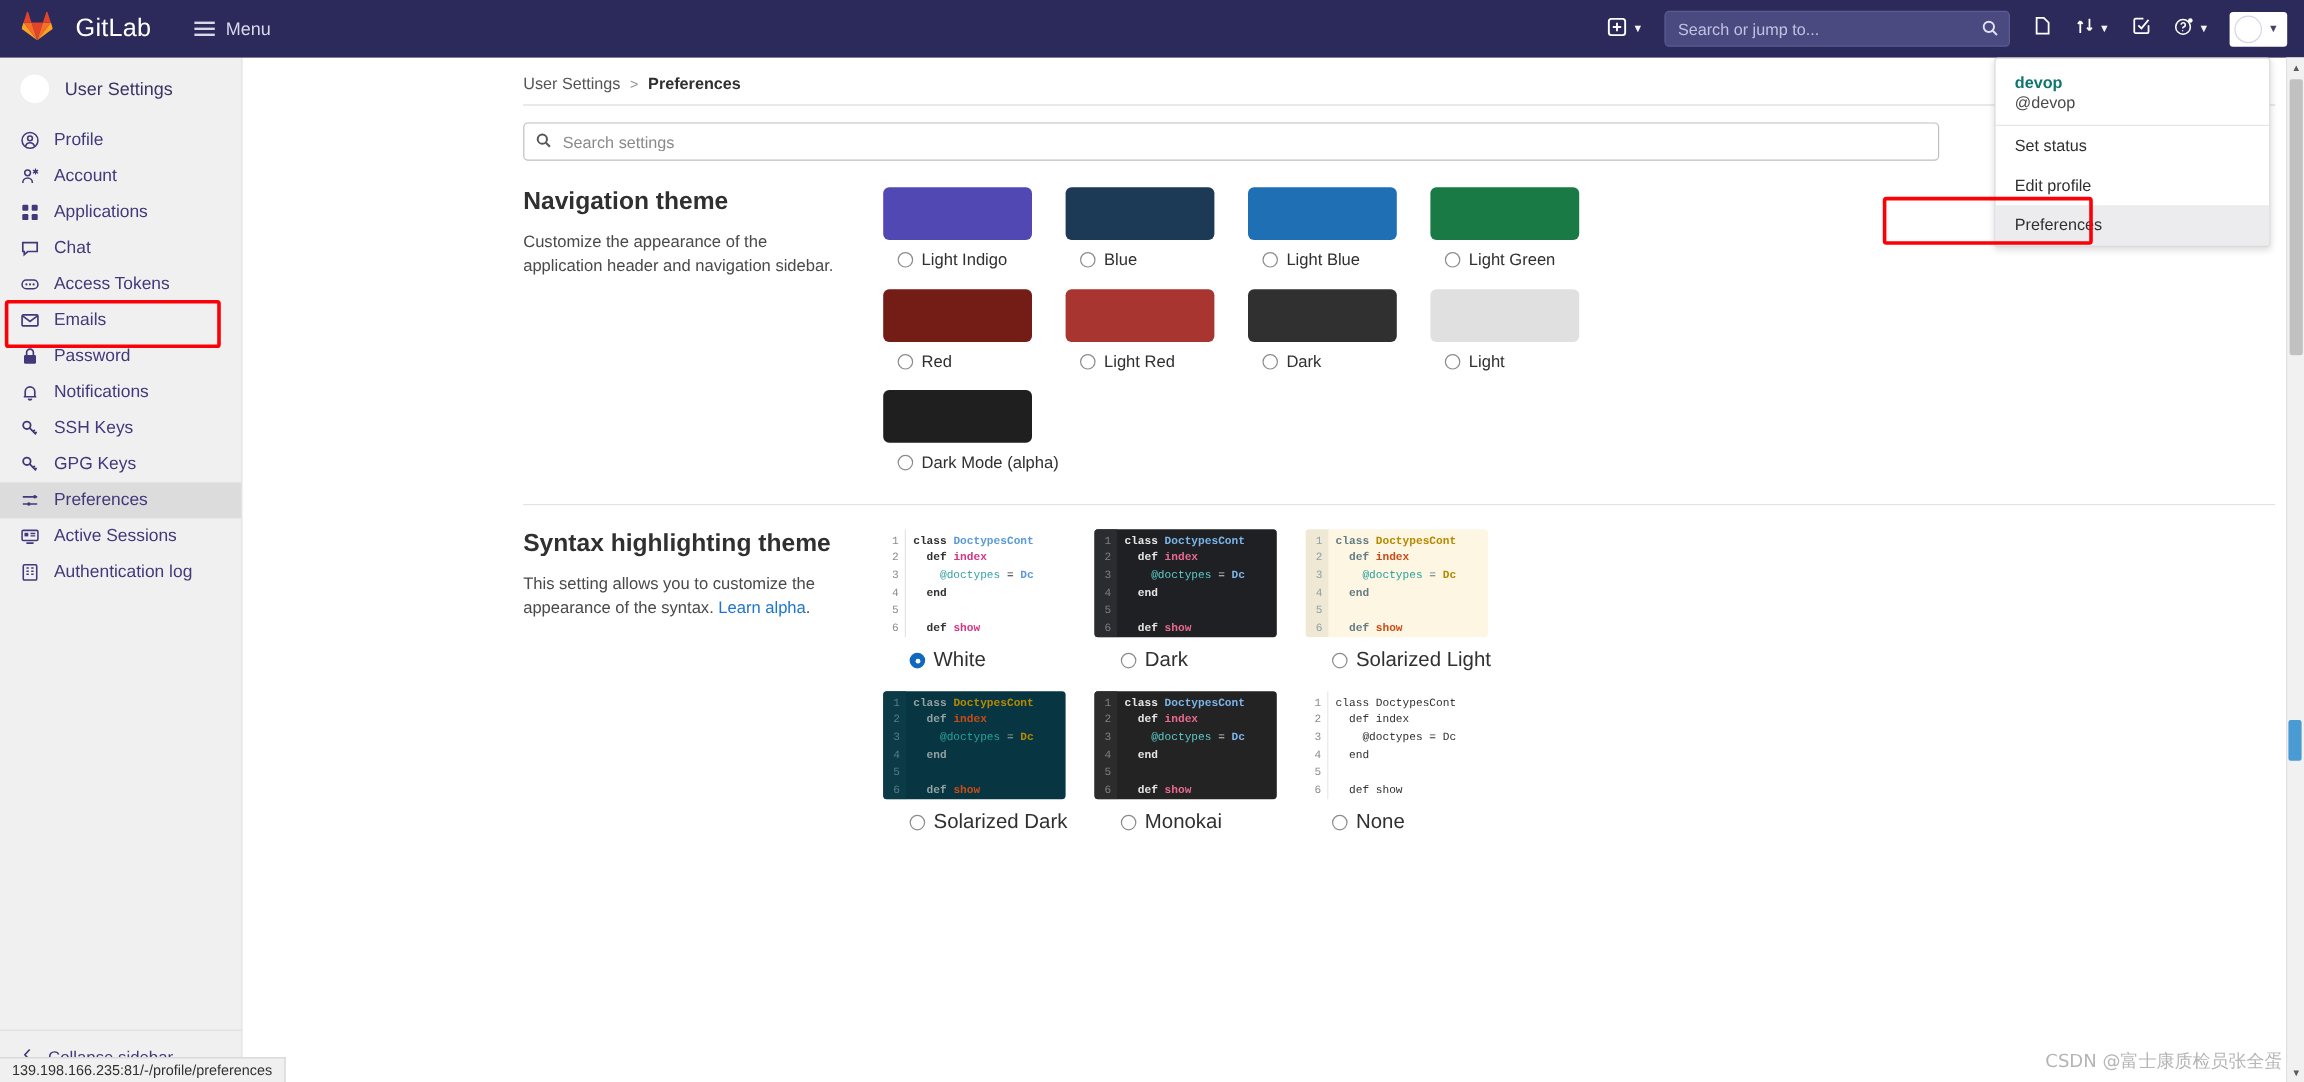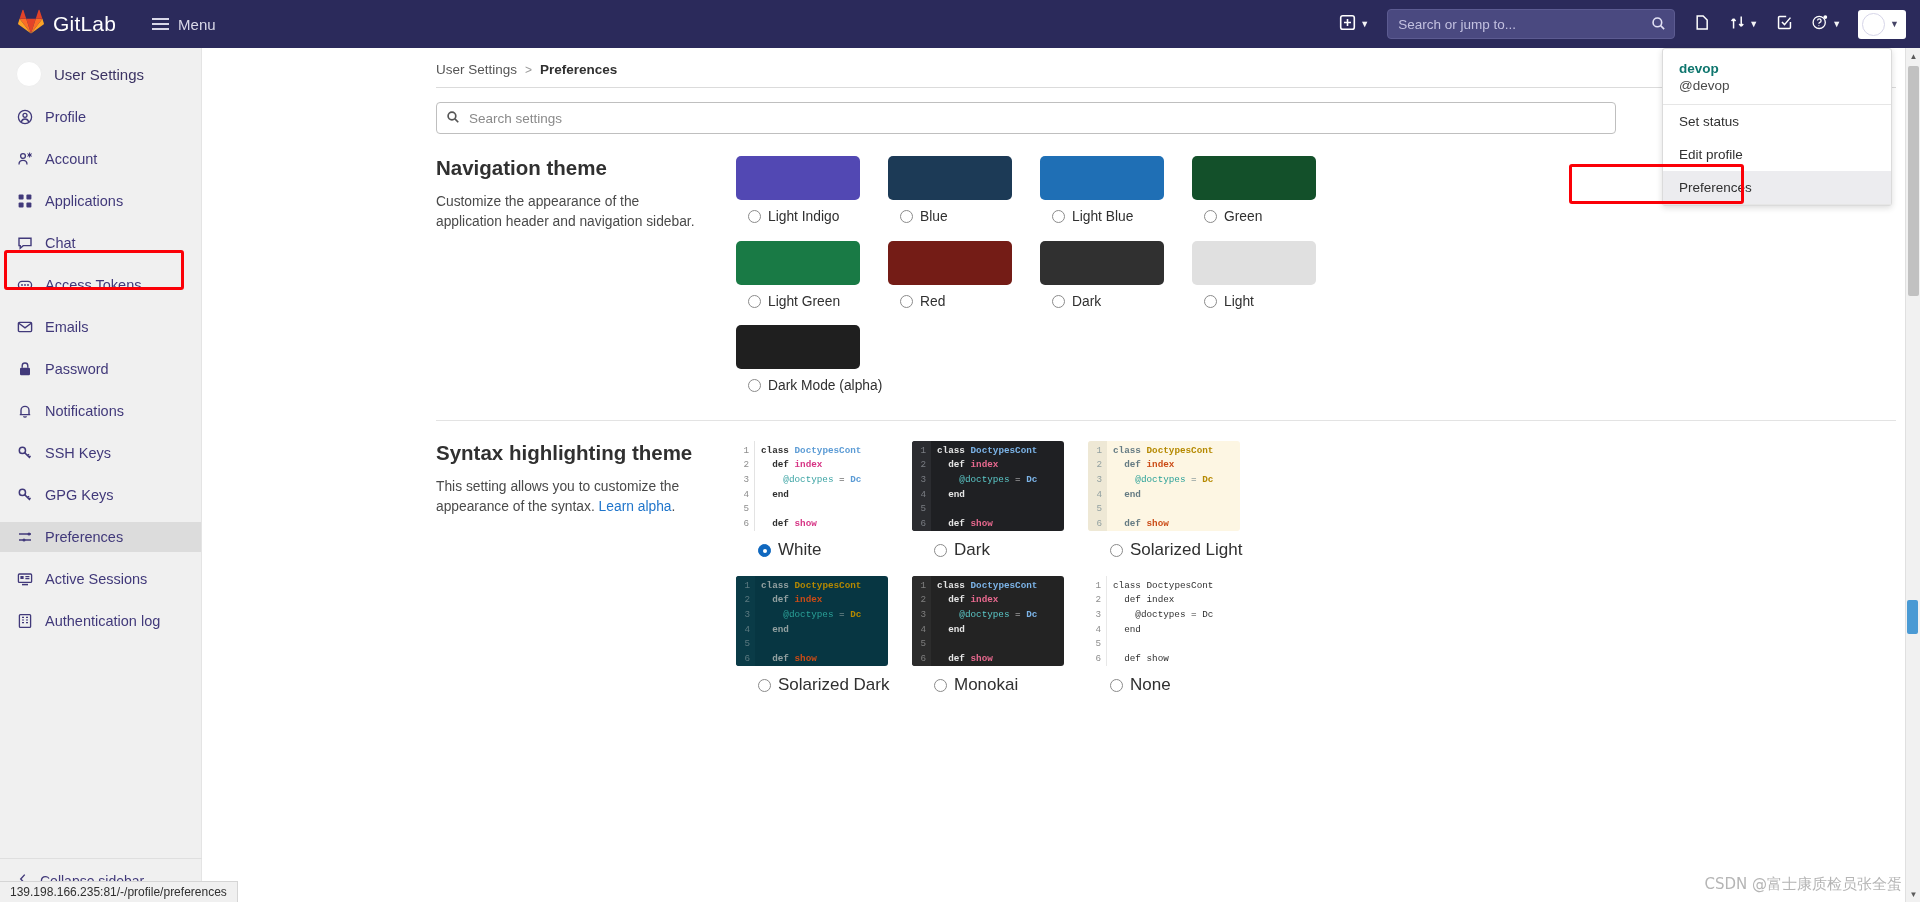--- a/index.html
+++ b/index.html
@@ -12,21 +12,21 @@
 
   
   .navbar {
     position: absolute; top: 0; left: 0; width: 1920px; height: 48px;
     background: #2b2a5b; display: flex; align-items: center;
     z-index: 40;
   }
   .nav-brand { display: flex; align-items: center; margin-left: 18px; }
   .gl-logo { width: 26px; height: 26px; }
   .brand-text {
-    color: #fff; font-size: 21px; margin-left: 9px; font-weight: 400;
+    color: #fff; font-size: 21px; margin-left: 19px; font-weight: 400;
     letter-spacing: .2px;
   }
   .menu-btn {
     display: flex; align-items: center; gap: 9px;
     margin-left: 28px; color: #d9d8e8; font-size: 15px; cursor: pointer;
     padding: 6px 8px; border-radius: 4px;
   }
   .hamb { display: inline-flex; flex-direction: column; gap: 3px; }
   .hamb i { display: block; width: 17px; height: 2px; background: #d9d8e8; }
 
@@ -81,21 +81,21 @@
     border: 1px solid #eee;
   }
   .side-head-title { font-size: 15px; color: #3b3363; font-weight: 400; }
   .side-list { margin-top: 2px; }
   .side-item {
     display: flex; align-items: center; gap: 12px;
     height: 30px; padding: 0 14px 0 16px;
     color: #41397a; font-size: 14.5px; cursor: pointer;
     position: relative; margin-bottom: 0;
   }
-  .side-item + .side-item { margin-top: 12px; }
+  .side-item + .side-item { margin-top: 0; }
   .side-item.active { background: #dcdcdc; }
   .side-item .ico {
     width: 17px; height: 17px; display: inline-flex;
     align-items: center; justify-content: center; flex: 0 0 17px;
   }
   .side-item .ico svg { display: block; }
   .highlight-box {
     position: absolute; border: 3px solid #fb0007; border-radius: 3px;
     pointer-events: none; z-index: 60;
   }
@@ -604,44 +604,44 @@
           </div>
 
           <div class="theme-cell">
             <div class="swatch" style="background:#1f6fb5"></div>
             <label class="theme-lbl">
               <span class="radio"></span>
               <span>Light Blue</span>
             </label>
           </div>
 
-          <div class="theme-cell">
-            <div class="swatch" style="background:#13502a"></div>
-            <label class="theme-lbl">
-              <span class="radio"></span>
-              <span>Green</span>
-            </label>
-          </div>
 
           <div class="theme-cell">
             <div class="swatch" style="background:#197a45"></div>
             <label class="theme-lbl">
               <span class="radio"></span>
               <span>Light Green</span>
             </label>
           </div>
 
           <div class="theme-cell">
             <div class="swatch" style="background:#741c16"></div>
             <label class="theme-lbl">
               <span class="radio"></span>
               <span>Red</span>
             </label>
           </div>
 
+          <div class="theme-cell">
+            <div class="swatch" style="background:#a93530"></div>
+            <label class="theme-lbl">
+              <span class="radio"></span>
+              <span>Light Red</span>
+            </label>
+          </div>
 
           <div class="theme-cell">
             <div class="swatch" style="background:#303030"></div>
             <label class="theme-lbl">
               <span class="radio"></span>
               <span>Dark</span>
             </label>
           </div>
 
           <div class="theme-cell">

